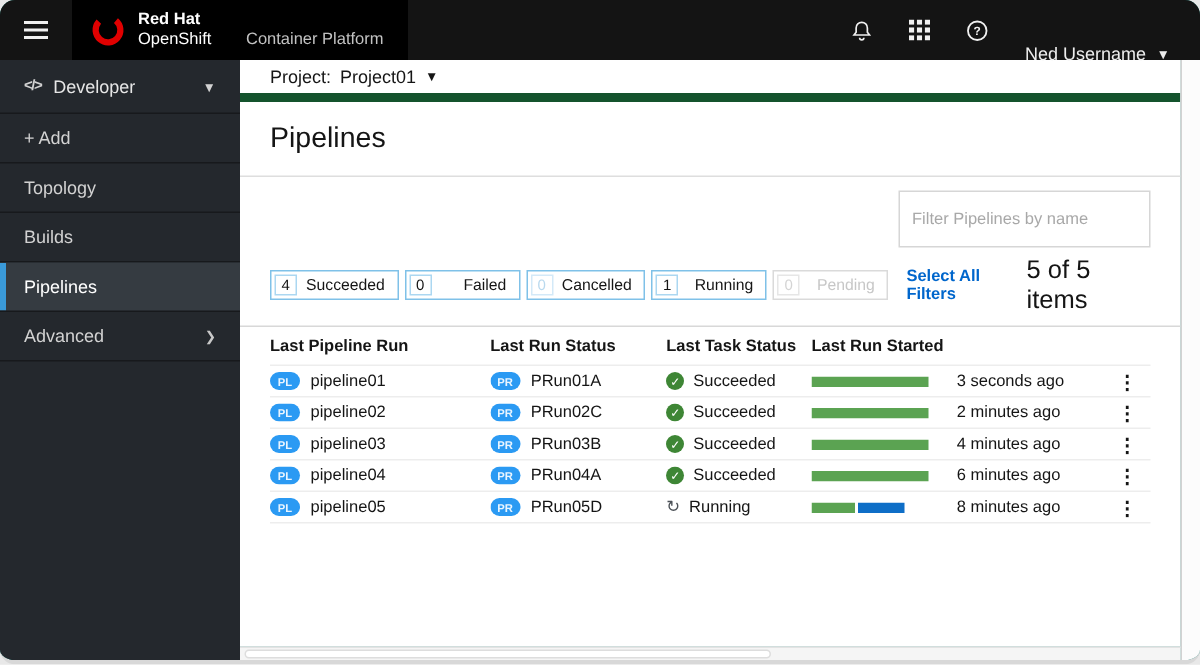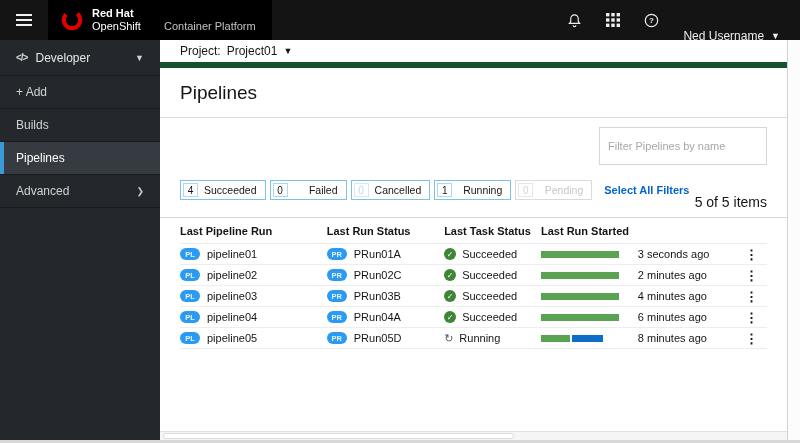--- a/index.html
+++ b/index.html
@@ -1,20 +1,21 @@
 <!DOCTYPE html>
 <html><head>
 <meta charset="utf-8">
 <style>
   * { margin:0; padding:0; box-sizing:border-box; }
   html,body { background:#e8e8e8; }
   .app {
     position:relative; width:800px; height:443px; overflow:hidden;
     font-family:"Liberation Sans", sans-serif; background:#0f766e;
     border-bottom:3px solid #d8d8d8;
+    border-radius:10px;
   }
 
   
   .masthead {
     position:absolute; top:0; left:0; right:0; height:40px;
     background:#141414; display:flex; align-items:center; z-index:5;
   }
   .hamburger { width:48px; display:flex; justify-content:center; align-items:center; cursor:pointer; background:none; border:none; }
   .hamburger .bars { display:flex; flex-direction:column; gap:3px; }
   .hamburger .bars span { display:block; width:16px; height:2px; background:#f0f0f0; }
@@ -79,21 +80,21 @@
   .chip-count {
     border:1px solid #abd7f1; background:#fff; min-width:15px; height:14px; line-height:13px;
     text-align:center; margin-left:2px; padding:0 3px; font-size:10px;
   }
   .chip-label { flex:1; text-align:right; padding:0 8px 0 6px; }
   .chip--zero .chip-count { color:#b9d9ee; border-color:#d3e9f8; }
   .chip--disabled { border-color:#dadada; cursor:default; }
   .chip--disabled .chip-count { color:#d4d4d4; border-color:#e6e6e6; }
   .chip--disabled .chip-label { color:#c7c7c7; }
   .select-all { margin-left:12px; font-size:11px; font-weight:700; color:#0066cc; text-decoration:none; cursor:pointer; }
-  .items-count { margin-left:auto; font-size:14px; color:#151515;margin-top:24px; }
+  .items-count { margin-left:auto; font-size:17px; color:#151515; }
 
   
   .ptable { margin:0 20px; }
   .trow {
     display:grid; grid-template-columns:25% 20% 16.5% 16.5% 17% 5%;
     align-items:center; border-bottom:1px solid #ededed;
   }
   .thead { height:26px; font-size:11px; font-weight:700; color:#151515; border-bottom:1px solid #ededed; }
   .th-name { color:#0066cc; cursor:pointer; }
   .sort-icon { font-size:10px; color:#0066cc; margin-left:3px; }
@@ -176,20 +177,23 @@
   <nav class="sidebar">
     <div class="perspective">
       <span class="code-icon">&lt;/&gt;</span>
       <span>Developer</span>
       <span class="caret">▼</span>
     </div>
     <div class="nav-item">
       <span>+ Add</span>
     </div>
     <div class="nav-item">
+      <span>Topology</span>
+    </div>
+    <div class="nav-item">
       <span>Builds</span>
     </div>
     <div class="nav-item active">
       <span>Pipelines</span>
     </div>
     <div class="nav-item">
       <span>Advanced</span>
       <span class="chev-right">❯</span>
     </div>
   </nav>

